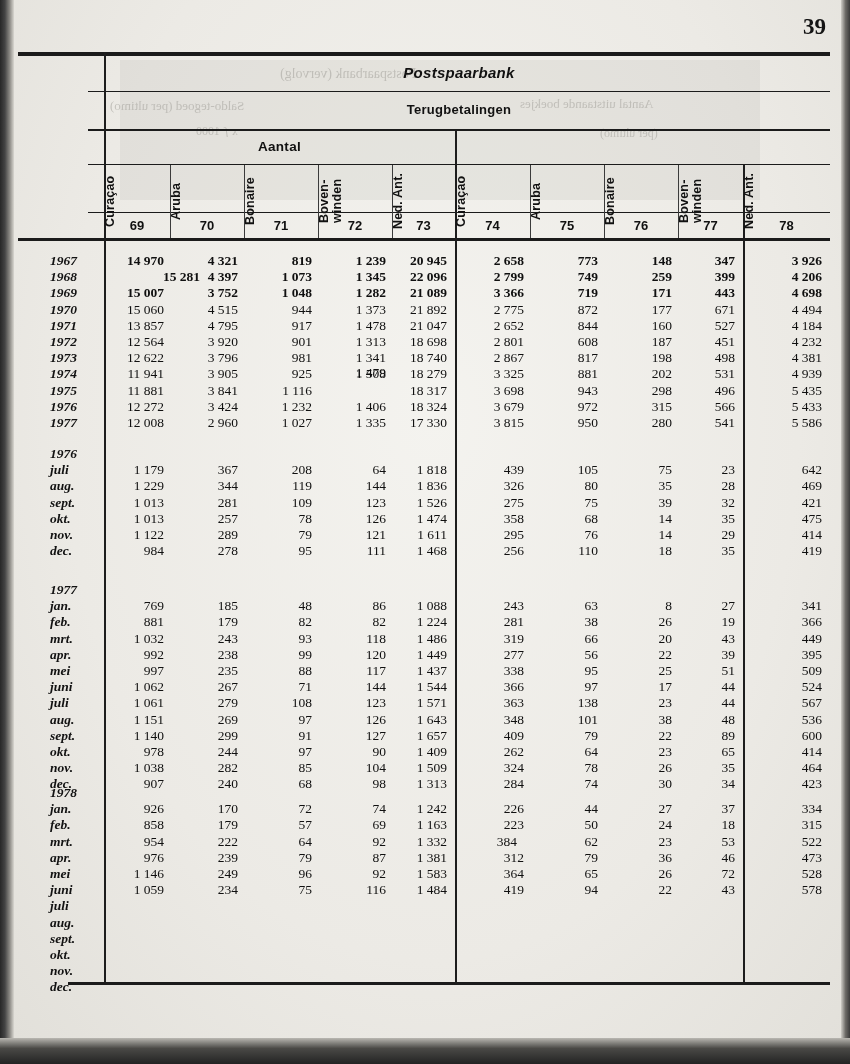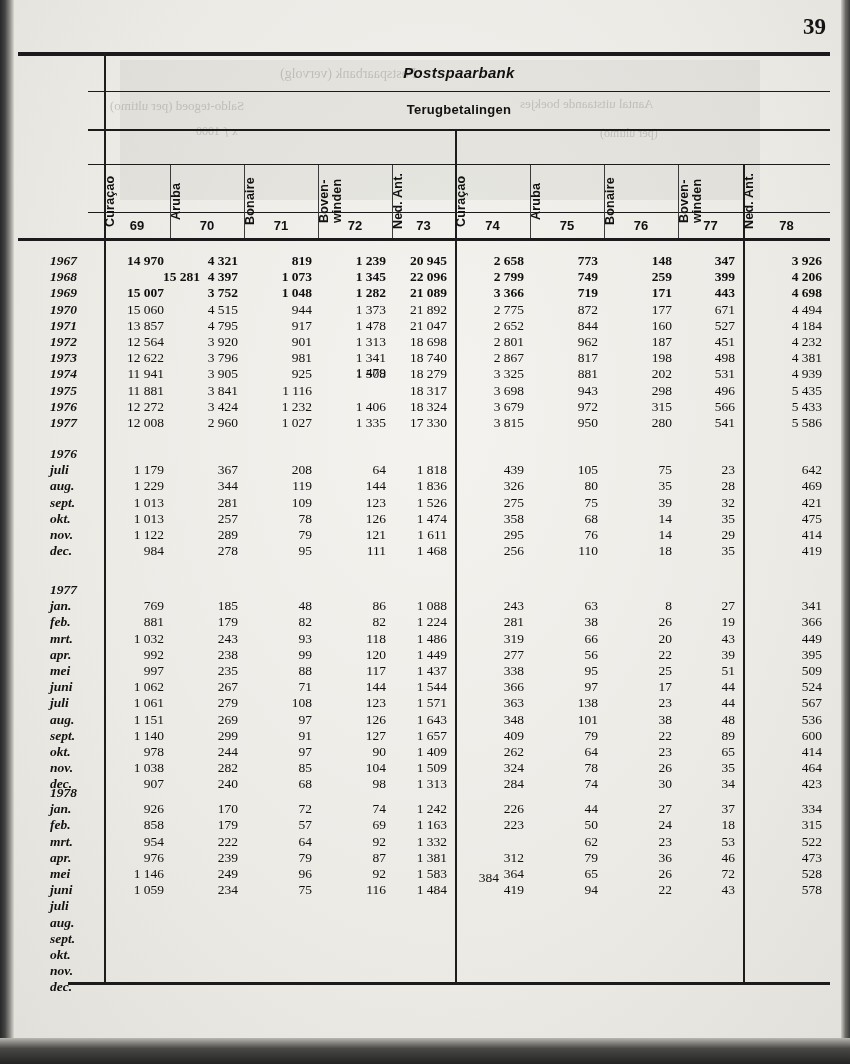--- a/index.html
+++ b/index.html
@@ -191,20 +191,21 @@
     <div class="vline" style="left:300px;top:113px;height:73px;"></div>
     <div class="vline" style="left:374px;top:113px;height:73px;"></div>
     <div class="vline thick" style="left:437px;top:79px;height:851px;"></div>
     <div class="vline" style="left:512px;top:113px;height:73px;"></div>
     <div class="vline" style="left:586px;top:113px;height:73px;"></div>
     <div class="vline" style="left:660px;top:113px;height:73px;"></div>
     <div class="vline thick" style="left:725px;top:113px;height:817px;"></div>
 
     <div class="hcell title1" style="left:70px;top:12px;width:742px;">Postspaarbank</div>
     <div class="hcell title2" style="left:70px;top:50px;width:742px;">Terugbetalingen</div>
+    <div class="hcell title3" style="left:86px;top:87px;width:351px;">Aantal</div>
 
     <div class="vhead" style="left:86px;top:118px;width:66px;height:62px;">Curaçao</div>
     <div class="vhead" style="left:152px;top:118px;width:74px;height:62px;">Aruba</div>
     <div class="vhead" style="left:226px;top:118px;width:74px;height:62px;">Bonaire</div>
     <div class="vhead" style="left:300px;top:118px;width:74px;height:62px;">Boven-
 winden</div>
     <div class="vhead" style="left:374px;top:118px;width:63px;height:62px;">Ned. Ant.</div>
 
     <div class="vhead" style="left:437px;top:118px;width:75px;height:62px;">Curaçao</div>
     <div class="vhead" style="left:512px;top:118px;width:74px;height:62px;">Aruba</div>
@@ -280,21 +281,21 @@
         <div class="cell" style="left: 586px; width: 68px; top: 265.8px;">160</div>
         <div class="cell" style="left: 660px; width: 57px; top: 265.8px;">527</div>
         <div class="cell" style="left: 725px; width: 79px; top: 265.8px;">4 184</div>
         <div class="rowlabel" style="left: 32px; top: 282px;">1972</div>
         <div class="cell" style="left: 86px; width: 60px; top: 282px;">12 564</div>
         <div class="cell" style="left: 152px; width: 68px; top: 282px;">3 920</div>
         <div class="cell" style="left: 226px; width: 68px; top: 282px;">901</div>
         <div class="cell" style="left: 300px; width: 68px; top: 282px;">1 313</div>
         <div class="cell" style="left: 374px; width: 55px; top: 282px;">18 698</div>
         <div class="cell" style="left: 437px; width: 69px; top: 282px;">2 801</div>
-        <div class="cell" style="left: 512px; width: 68px; top: 282px;">962</div>
+        <div class="cell" style="left: 512px; width: 68px; top: 282px;">608</div>
         <div class="cell" style="left: 586px; width: 68px; top: 282px;">187</div>
         <div class="cell" style="left: 660px; width: 57px; top: 282px;">451</div>
         <div class="cell" style="left: 725px; width: 79px; top: 282px;">4 232</div>
         <div class="rowlabel" style="left: 32px; top: 298.2px;">1973</div>
         <div class="cell" style="left: 86px; width: 60px; top: 298.2px;">12 622</div>
         <div class="cell" style="left: 152px; width: 68px; top: 298.2px;">3 796</div>
         <div class="cell" style="left: 226px; width: 68px; top: 298.2px;">981</div>
         <div class="cell" style="left: 300px; width: 68px; top: 298.2px;">1 341</div>
         <div class="cell" style="left: 374px; width: 55px; top: 298.2px;">18 740</div>
         <div class="cell" style="left: 437px; width: 69px; top: 298.2px;">2 867</div>
@@ -568,21 +569,21 @@
         <div class="cell" style="left: 512px; width: 68px; top: 765.4px;">50</div>
         <div class="cell" style="left: 586px; width: 68px; top: 765.4px;">24</div>
         <div class="cell" style="left: 660px; width: 57px; top: 765.4px;">18</div>
         <div class="cell" style="left: 725px; width: 79px; top: 765.4px;">315</div>
         <div class="rowlabel" style="left: 32px; top: 781.6px;">mrt.</div>
         <div class="cell" style="left: 86px; width: 60px; top: 781.6px;">954</div>
         <div class="cell" style="left: 152px; width: 68px; top: 781.6px;">222</div>
         <div class="cell" style="left: 226px; width: 68px; top: 781.6px;">64</div>
         <div class="cell" style="left: 300px; width: 68px; top: 781.6px;">92</div>
         <div class="cell" style="left: 374px; width: 55px; top: 781.6px;">1 332</div>
-        <div class="cell" style="left: 412px; width: 69px; top: 781.6px; margin-top: 36px;">384</div>
+        <div class="cell" style="left: 430px; width: 69px; top: 781.6px;">384</div>
         <div class="cell" style="left: 512px; width: 68px; top: 781.6px;">62</div>
         <div class="cell" style="left: 586px; width: 68px; top: 781.6px;">23</div>
         <div class="cell" style="left: 660px; width: 57px; top: 781.6px;">53</div>
         <div class="cell" style="left: 725px; width: 79px; top: 781.6px;">522</div>
         <div class="rowlabel" style="left: 32px; top: 797.8px;">apr.</div>
         <div class="cell" style="left: 86px; width: 60px; top: 797.8px;">976</div>
         <div class="cell" style="left: 152px; width: 68px; top: 797.8px;">239</div>
         <div class="cell" style="left: 226px; width: 68px; top: 797.8px;">79</div>
         <div class="cell" style="left: 300px; width: 68px; top: 797.8px;">87</div>
         <div class="cell" style="left: 374px; width: 55px; top: 797.8px;">1 381</div>

